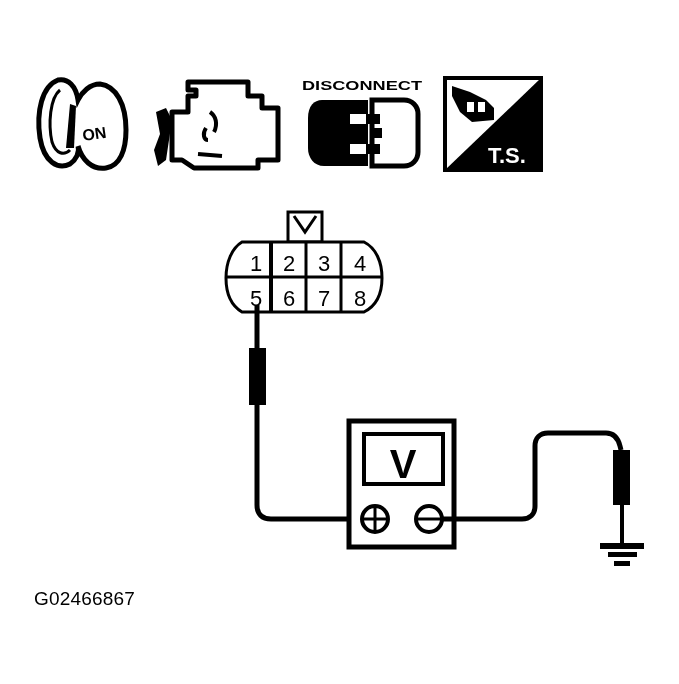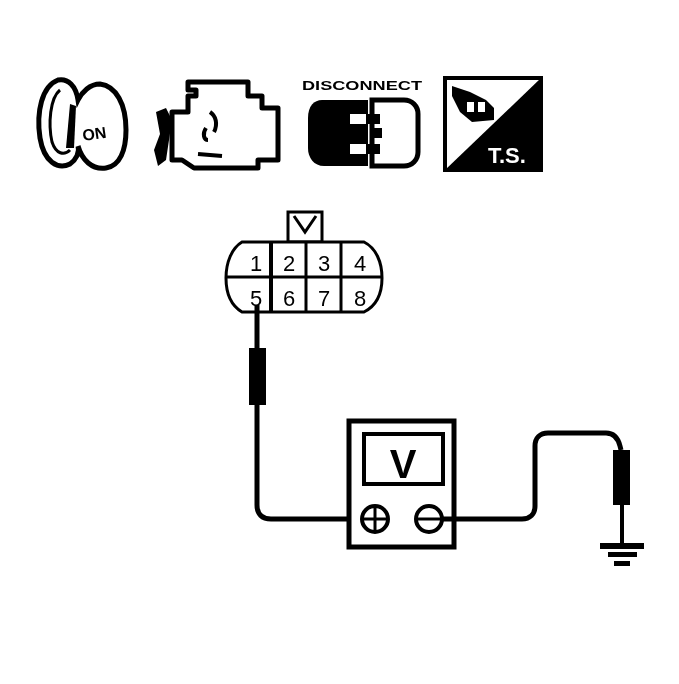--- a/index.html
+++ b/index.html
@@ -98,13 +98,14 @@
     <line x1="622" y1="505" x2="622" y2="545" stroke="#000" stroke-width="4"></line>
   </g>
 
   <g>
     <rect x="600" y="543" width="44" height="6" fill="#000"></rect>
     <rect x="608" y="552" width="29" height="5" fill="#000"></rect>
     <rect x="614" y="561" width="16" height="5" fill="#000"></rect>
   </g>
 </svg>
 
+<div class="figure-id">G02466867</div>
 </div>
 
 </body></html>

